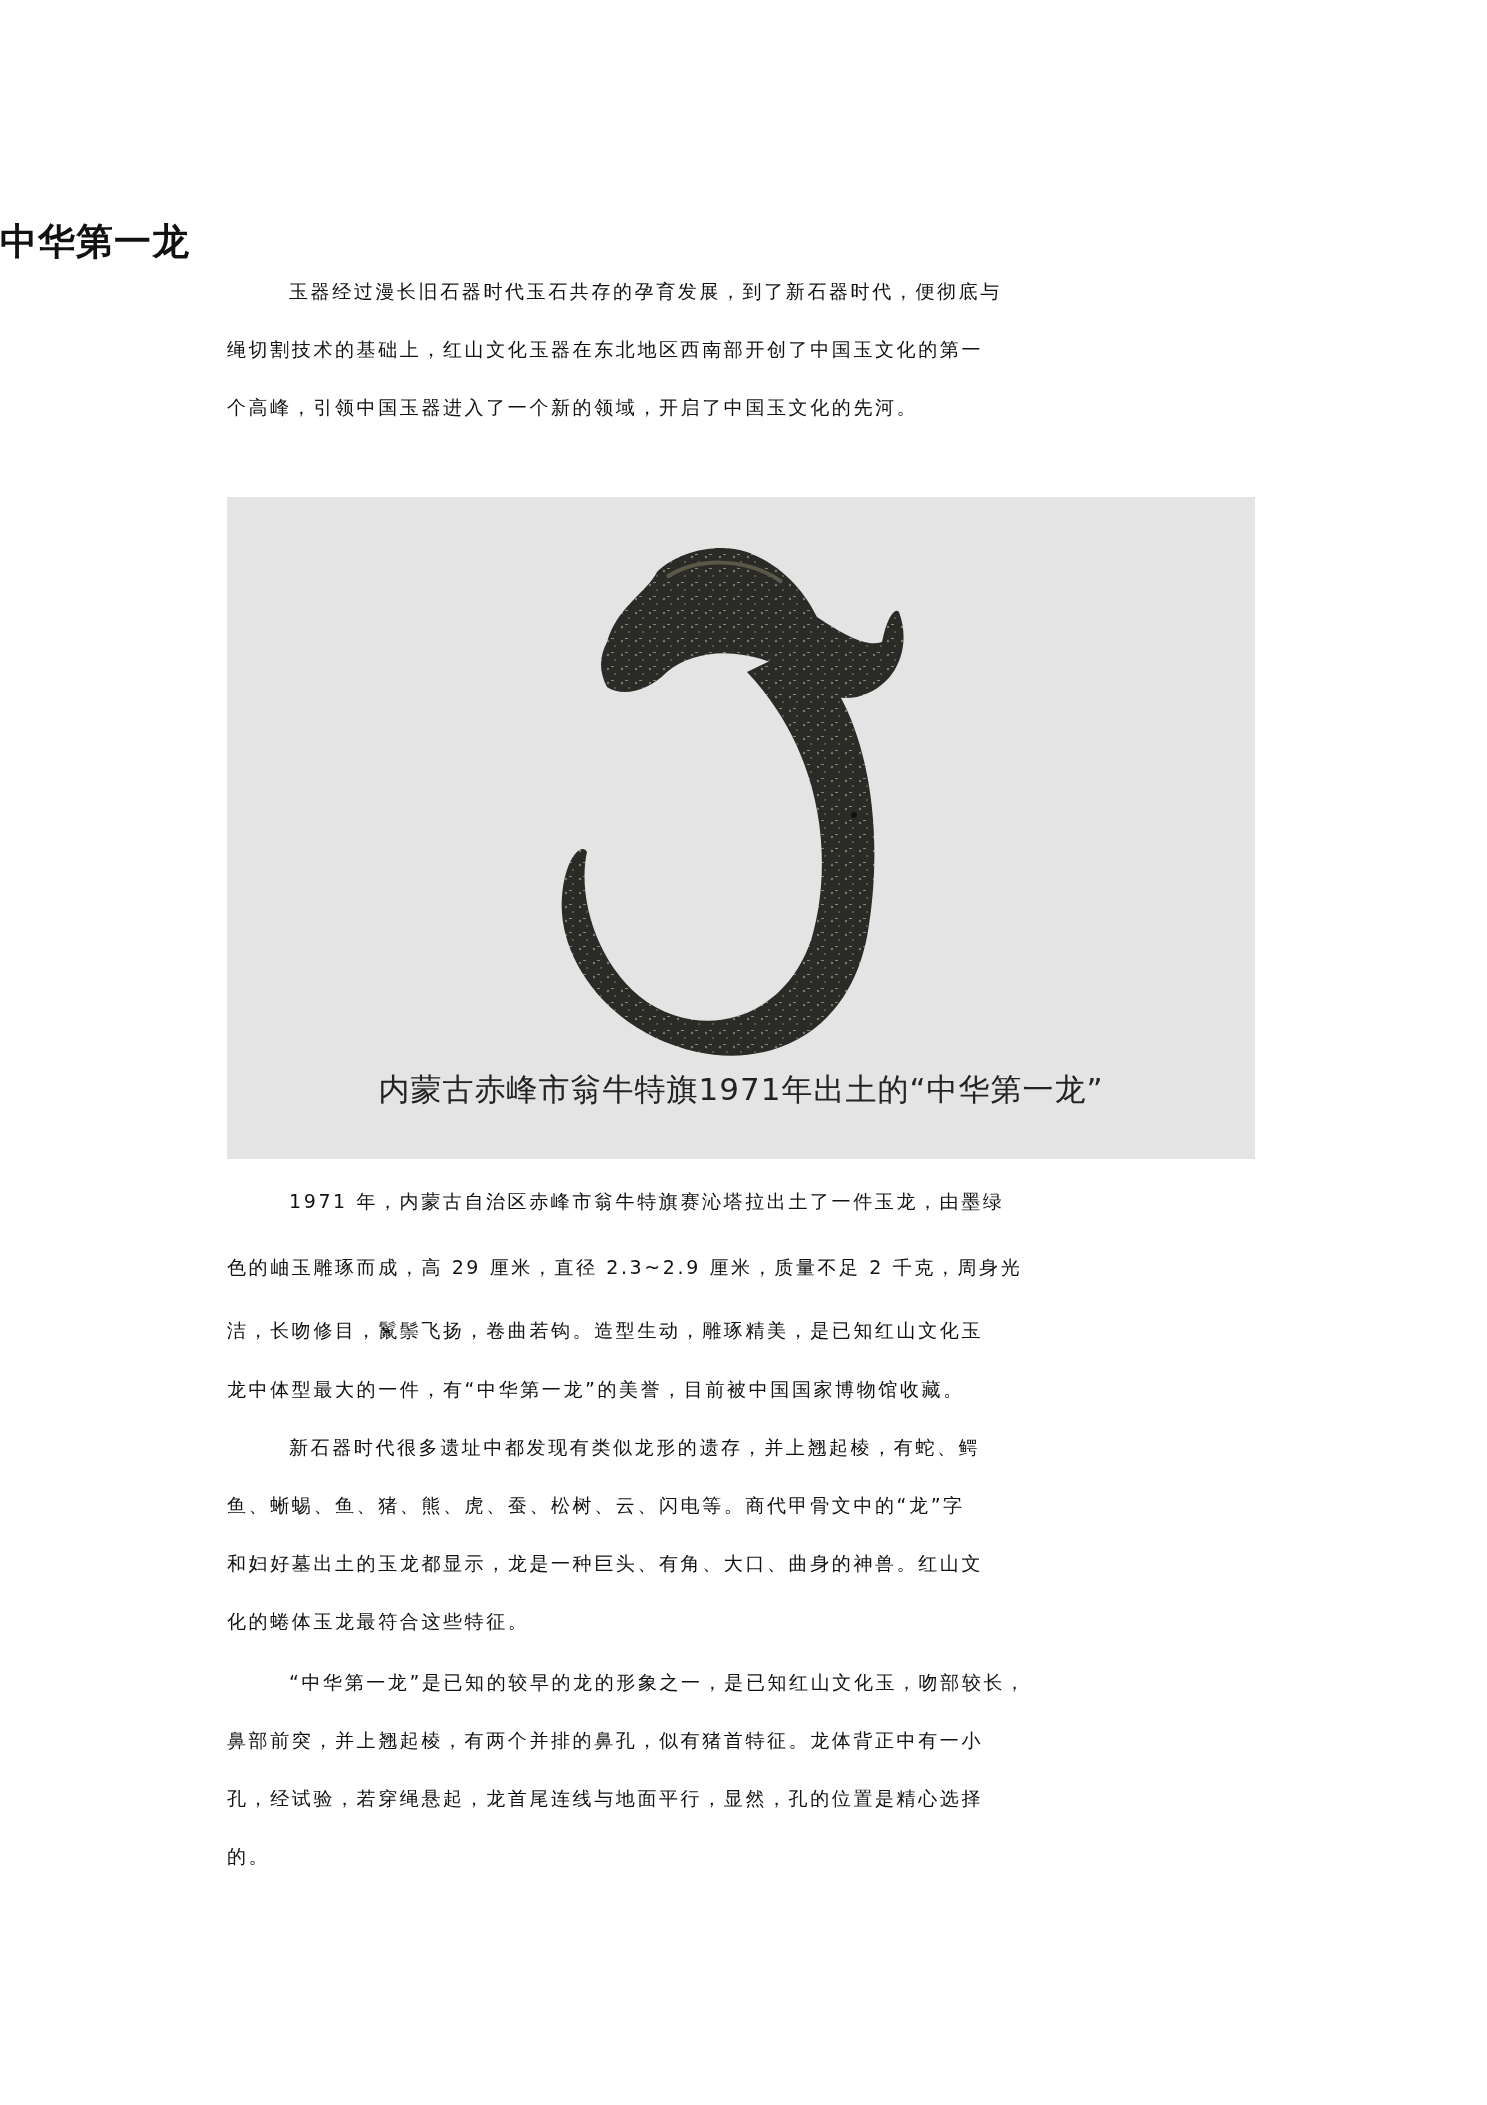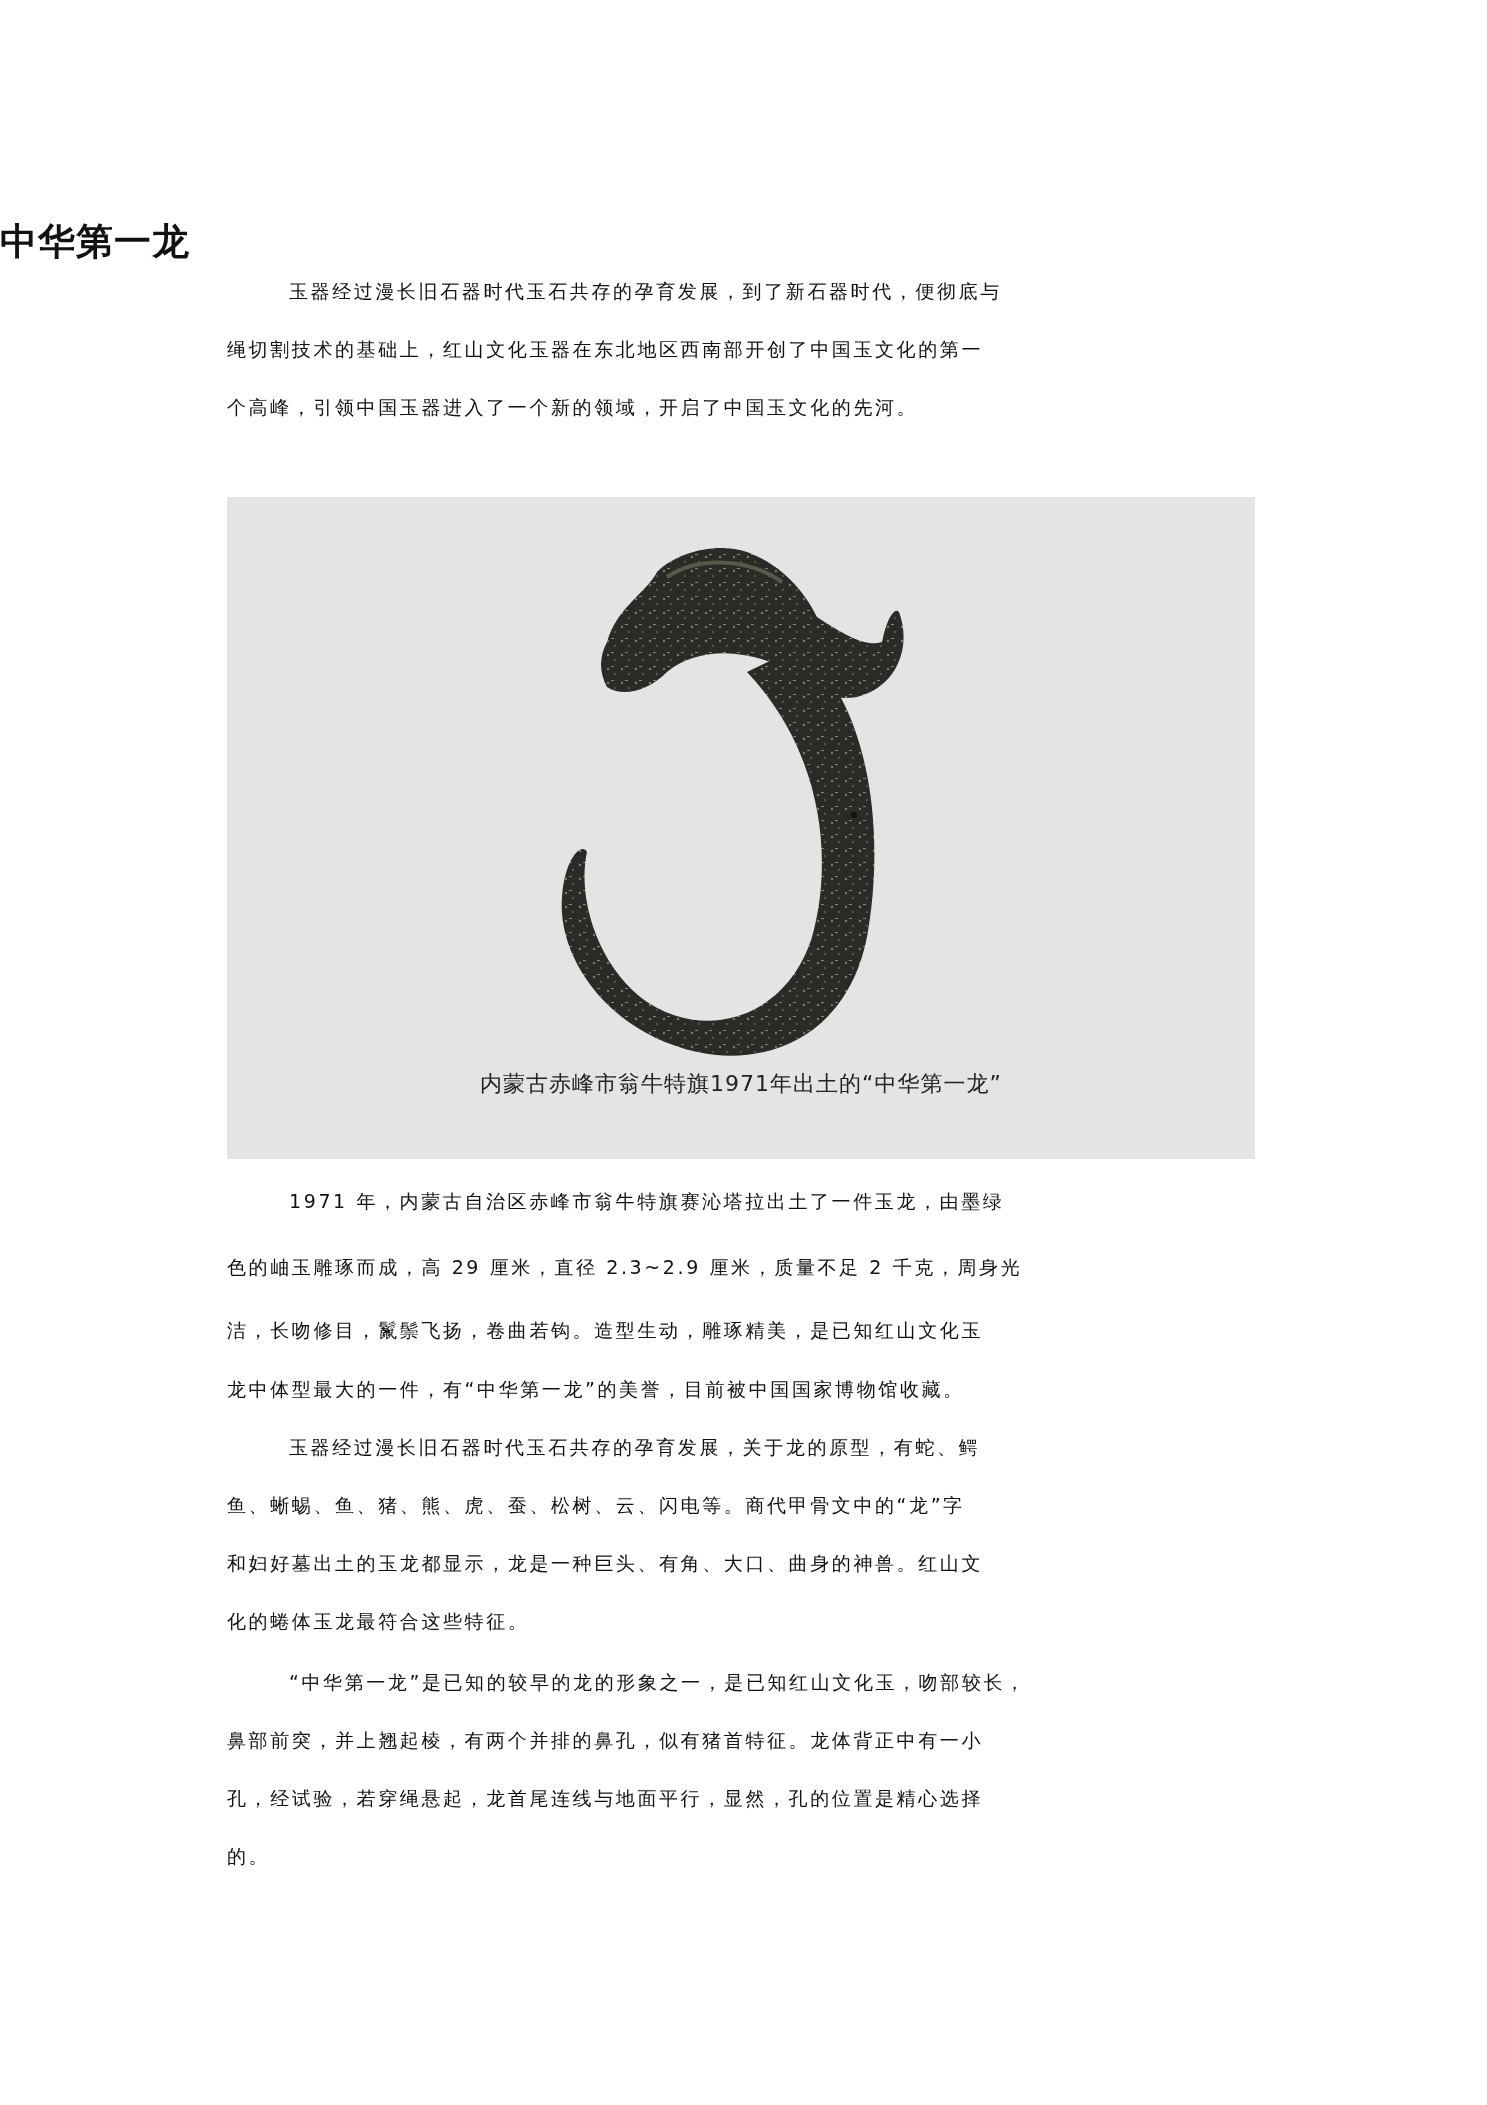--- a/index.html
+++ b/index.html
@@ -8,21 +8,21 @@
   .title { position: absolute; left: 0; width: 1341px; top: 192px; text-align: left;
            font-size: 37px; font-weight: bold; letter-spacing: 1px; }
   .para { position: absolute; left: 227px; width: 1040px; font-size: 19px;
           letter-spacing: 2.6px; text-align: justify; }
   .para .line { display: block; height: 58px; line-height: 58px; white-space: nowrap; }
   .indent { padding-left: 62px; }
   .figure { position: absolute; left: 227px; top: 497px; width: 1028px; height: 662px;
             background: #e4e4e4; }
   .figure svg { position: absolute; left: 0; top: 0; }
   .caption { position: absolute; left: 0; width: 1028px; top: 572px; text-align: center;
-             font-size: 22px; color: #222; letter-spacing: 1px; }
+             font-size: 31px; color: #222; letter-spacing: 1px; }
 </style>
 </head>
 <body>
 
 <div>
   <h1 class="title">中华第一龙</h1>
 
   <div class="para" style="top:262px;">
     <span class="line indent">玉器经过漫长旧石器时代玉石共存的孕育发展，到了新石器时代，便彻底与</span>
     <span class="line">绳切割技术的基础上，红山文化玉器在东北地区西南部开创了中国玉文化的第一</span>
@@ -52,21 +52,21 @@
   </div>
 
   <div class="para" style="top:1168px; line-height:66px;">
     <span class="line indent" style="height:66px;line-height:66px;">1971 年，内蒙古自治区赤峰市翁牛特旗赛沁塔拉出土了一件玉龙，由墨绿</span>
     <span class="line" style="height:66px;line-height:66px;">色的岫玉雕琢而成，高 29 厘米，直径 2.3~2.9 厘米，质量不足 2 千克，周身光</span>
     <span class="line" style="height:60px;line-height:60px;">洁，长吻修目，鬣鬃飞扬，卷曲若钩。造型生动，雕琢精美，是已知红山文化玉</span>
     <span class="line">龙中体型最大的一件，有“中华第一龙”的美誉，目前被中国国家博物馆收藏。</span>
   </div>
 
   <div class="para" style="top:1418px;">
-    <span class="line indent">玉器经过漫长旧石器时代玉石共存的孕育发展，关于龙的原型，有蛇、鳄</span>
+    <span class="line indent">新石器时代很多遗址中都发现有类似龙形的遗存，并上翘起棱，有蛇、鳄</span>
     <span class="line">鱼、蜥蜴、鱼、猪、熊、虎、蚕、松树、云、闪电等。商代甲骨文中的“龙”字</span>
     <span class="line">和妇好墓出土的玉龙都显示，龙是一种巨头、有角、大口、曲身的神兽。红山文</span>
     <span class="line">化的蜷体玉龙最符合这些特征。</span>
   </div>
 
   <div class="para" style="top:1653px;">
     <span class="line indent">“中华第一龙”是已知的较早的龙的形象之一，是已知红山文化玉，吻部较长，</span>
     <span class="line">鼻部前突，并上翘起棱，有两个并排的鼻孔，似有猪首特征。龙体背正中有一小</span>
     <span class="line">孔，经试验，若穿绳悬起，龙首尾连线与地面平行，显然，孔的位置是精心选择</span>
     <span class="line">的。</span>

